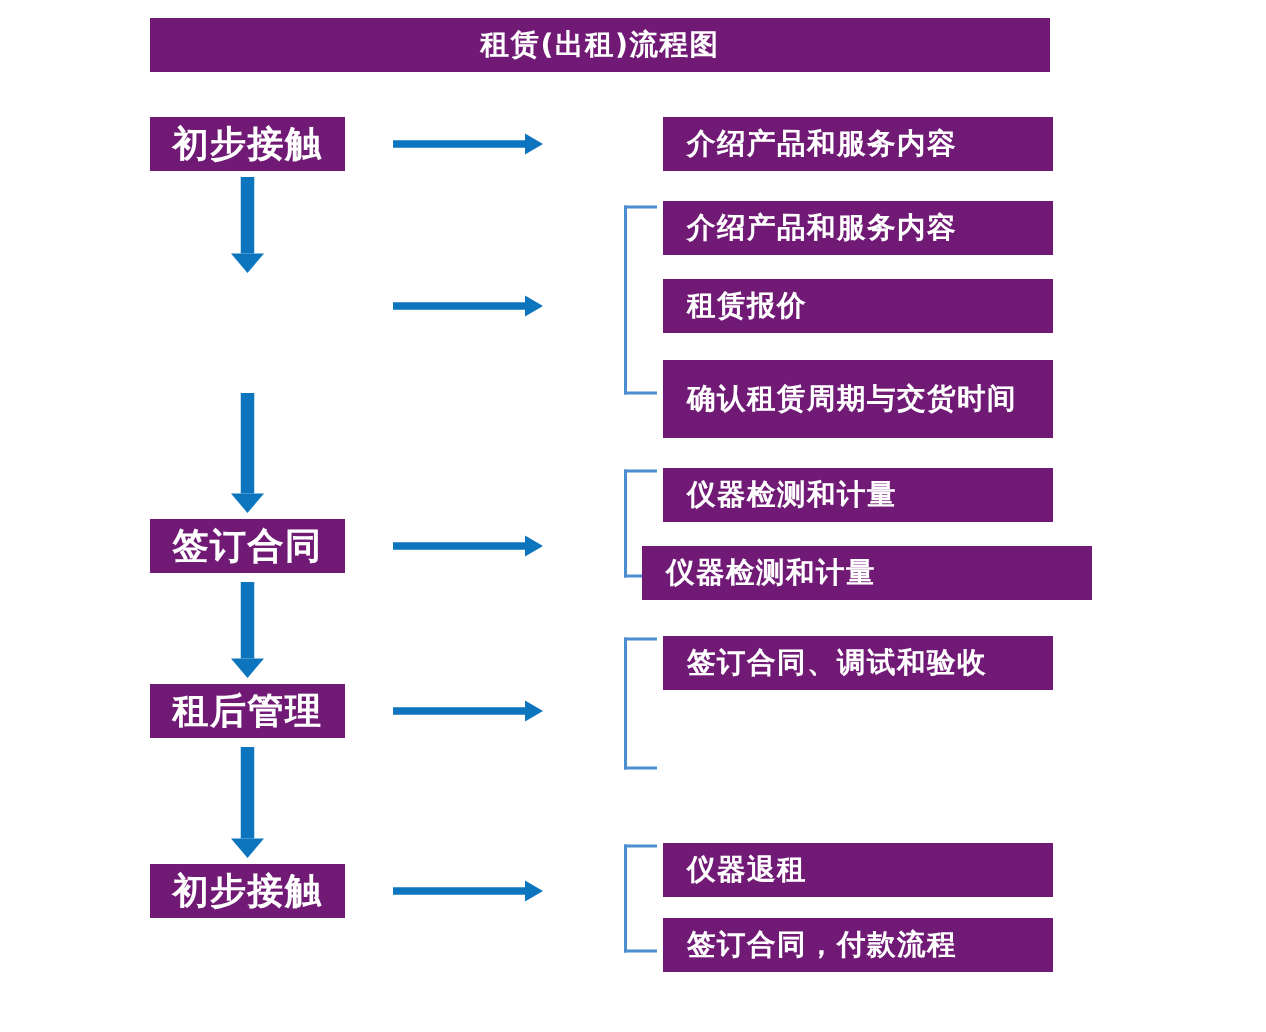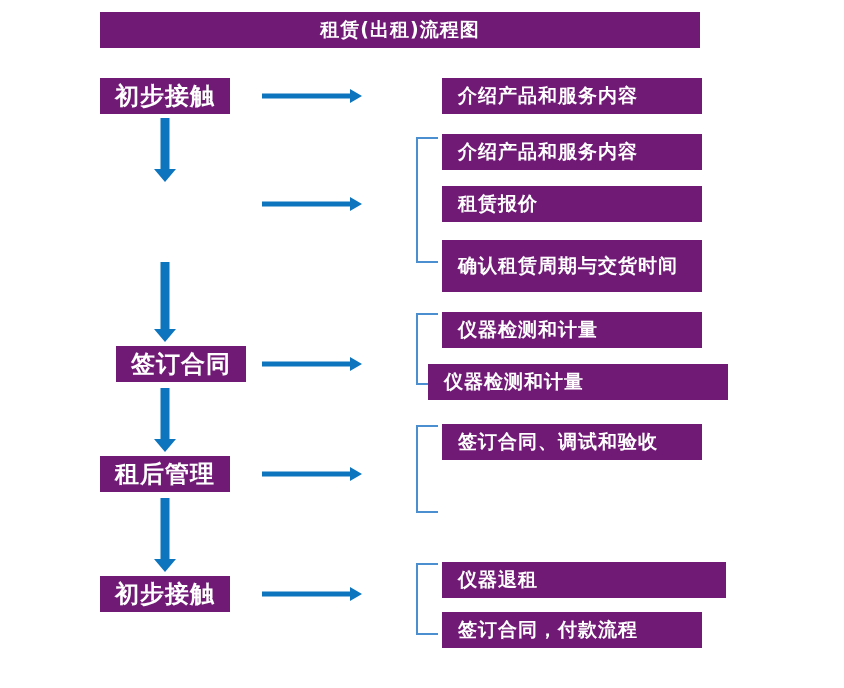--- a/index.html
+++ b/index.html
@@ -99,21 +99,21 @@
 </head>
 <body>
 
 <div id="canvas">
 
   <div class="box title-box" style="left:100px; top:12px; width:600px; height:36px;">租赁(出租)流程图</div>
 
   <div class="box stage-box" style="left:100px; top:78px; width:130px; height:36px;">初步接触</div>
 
 
-  <div class="box stage-box" style="left:100px; top:346px; width:130px; height:36px;margin-left:16px;">签订合同</div>
+  <div class="box stage-box" style="left:100px; top:346px; width:130px; height:36px;">签订合同</div>
 
   <div class="box stage-box" style="left:100px; top:456px; width:130px; height:36px;">租后管理</div>
 
   <div class="box stage-box" style="left:100px; top:576px; width:130px; height:36px;">初步接触</div>
 
   <div class="v-arrow" style="left:152px; top:118px; width:26px; height:64px;">
     <div class="shaft" style="height:51px;"></div>
     <div class="head"></div>
   </div>
 
@@ -170,17 +170,17 @@
 
   <div class="box detail-box" style="left:442px; top:240px; width:260px; height:52px;">确认租赁周期与交货时间</div>
 
   <div class="box detail-box" style="left:442px; top:312px; width:260px; height:36px;">仪器检测和计量</div>
 
   <div class="box detail-box" style="left:428px; top:364px; width:300px; height:36px;">仪器检测和计量</div>
 
   <div class="box detail-box" style="left:442px; top:424px; width:260px; height:36px;">签订合同、调试和验收</div>
 
 
-  <div class="box detail-box" style="left:442px; top:562px; width:284px; height:36px;">仪器退租</div>
+  <div class="box detail-box" style="left:442px; top:562px; width:260px; height:36px;">仪器退租</div>
 
   <div class="box detail-box" style="left:442px; top:612px; width:260px; height:36px;">签订合同，付款流程</div>
 
 </div>
 
 </body></html>

